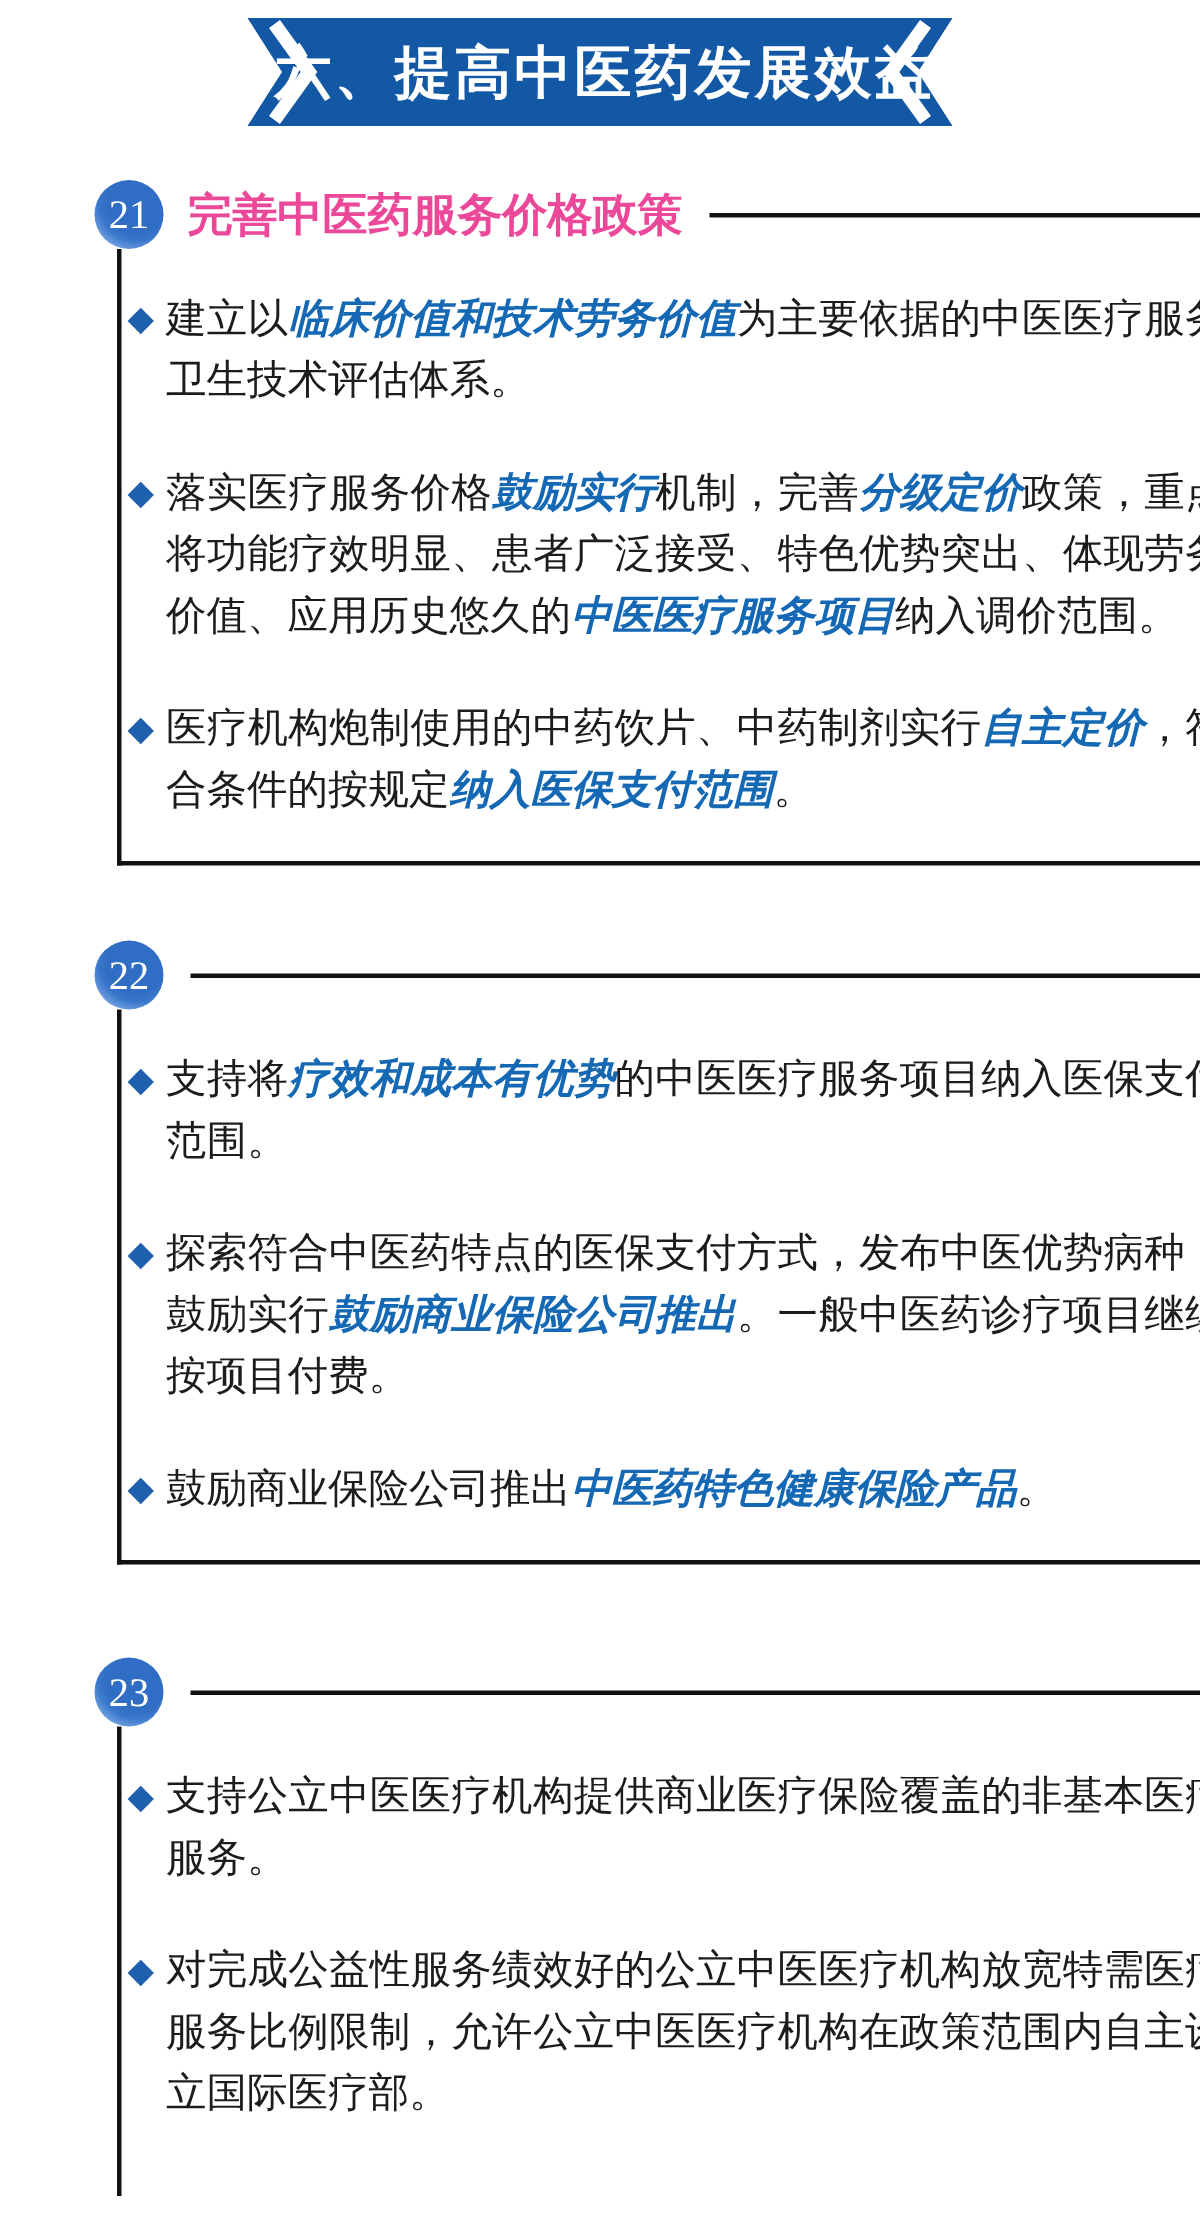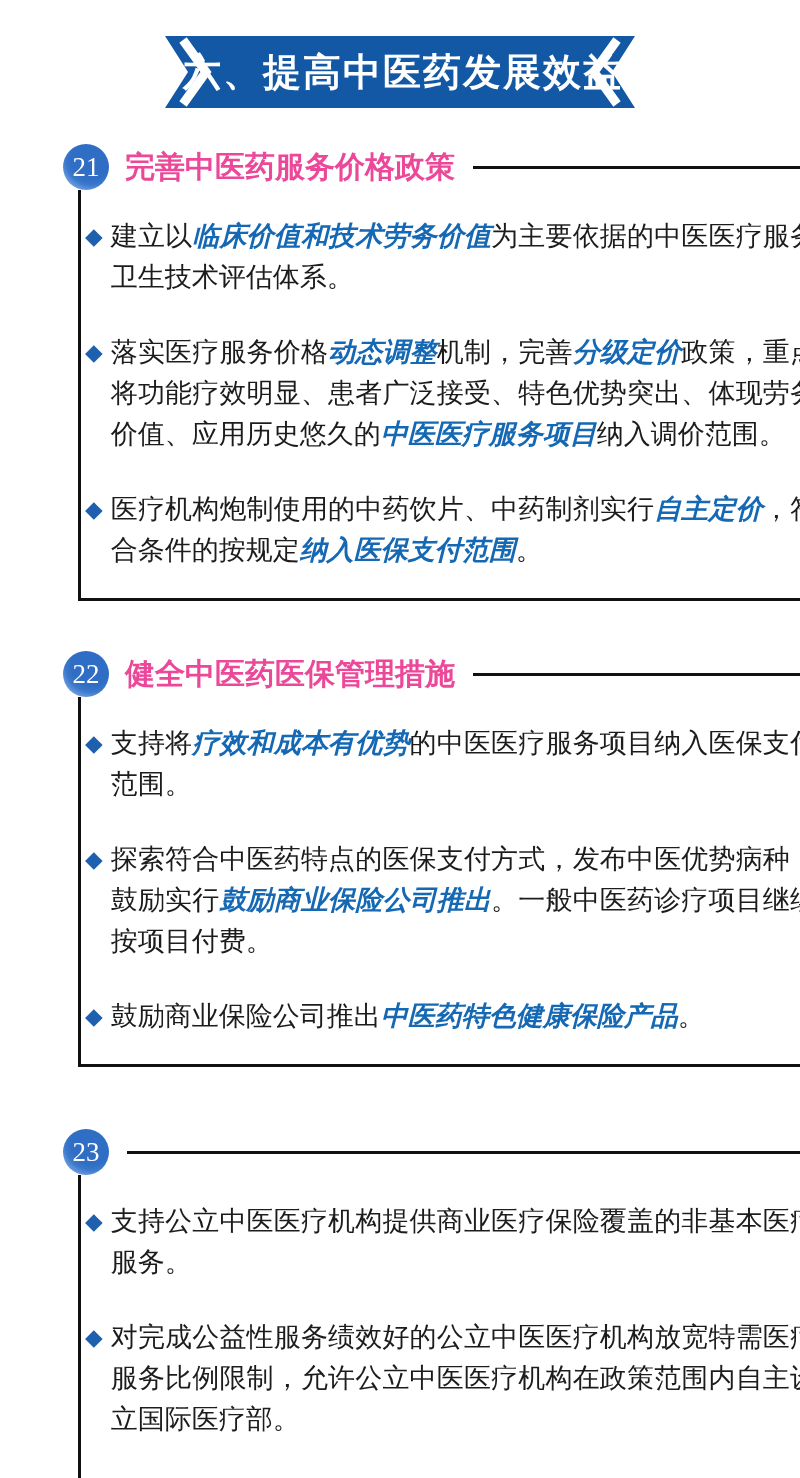--- a/index.html
+++ b/index.html
@@ -7,21 +7,21 @@
     width:800px;height:1478px;
     background:#ffffff;
     font-family:"Liberation Sans",sans-serif;
     overflow:hidden;
     position:relative;
   }
   
   .banner-wrap{
     position:relative;
     width:470px;height:72px;
-    margin:36px auto 0 auto;
+    margin:12px auto 0 auto;
     text-decoration:underline;
   }
   .banner-wrap svg{position:absolute;left:0;top:0;}
   .banner-title{
     position:absolute;left:0;top:0;width:100%;height:100%;
     display:flex;align-items:center;justify-content:center;
     color:#ffffff;font-size:38px;font-weight:700;letter-spacing:2px;
     padding-left:6px;box-sizing:border-box;
   }
   
@@ -109,35 +109,34 @@
         <div class="sec-title">完善中医药服务价格政策</div>
         <div class="hdr-line"></div>
       </div>
       <div class="sec-body">
         <div class="bullet">
           <span class="diamond">◆</span>
           <div class="btext"><span>建立以</span><span class="hl">临床价值和技术劳务价值</span><span>为主要依据的中医医疗服务卫生技术评估体系。</span></div>
         </div>
         <div class="bullet">
           <span class="diamond">◆</span>
-          <div class="btext"><span>落实医疗服务价格</span><span class="hl">动态调整</span><span>机制，完善</span><span class="hl">分级定价</span><span>政策，重点将功能疗效明显、患者广泛接受、特色优势突出、体现劳务价值、应用历史悠久的</span><span class="hl">中医医疗服务项目</span><span>纳入调价范围。</span></div>
+          <div class="btext"><span>落实医疗服务价格</span><span class="hl">鼓励实行</span><span>机制，完善</span><span class="hl">分级定价</span><span>政策，重点将功能疗效明显、患者广泛接受、特色优势突出、体现劳务价值、应用历史悠久的</span><span class="hl">中医医疗服务项目</span><span>纳入调价范围。</span></div>
         </div>
         <div class="bullet">
           <span class="diamond">◆</span>
           <div class="btext"><span>医疗机构炮制使用的中药饮片、中药制剂实行</span><span class="hl">自主定价</span><span>，符合条件的按规定</span><span class="hl">纳入医保支付范围</span><span>。</span></div>
         </div>
       </div>
       <div class="edge-left"></div>
       <div class="edge-right"></div>
       <div class="edge-bottom"></div>
     </div>
     <div class="sec mt-s2">
       <div class="sec-hdr">
         <div class="num-circle">22</div>
-        <div class="sec-title">健全中医药医保管理措施</div>
         <div class="hdr-line"></div>
       </div>
       <div class="sec-body">
         <div class="bullet">
           <span class="diamond">◆</span>
           <div class="btext"><span>支持将</span><span class="hl">疗效和成本有优势</span><span>的中医医疗服务项目纳入医保支付范围。</span></div>
         </div>
         <div class="bullet">
           <span class="diamond">◆</span>
           <div class="btext"><span>探索符合中医药特点的医保支付方式，发布中医优势病种，鼓励实行</span><span class="hl">鼓励商业保险公司推出</span><span>。一般中医药诊疗项目继续按项目付费。</span></div>

